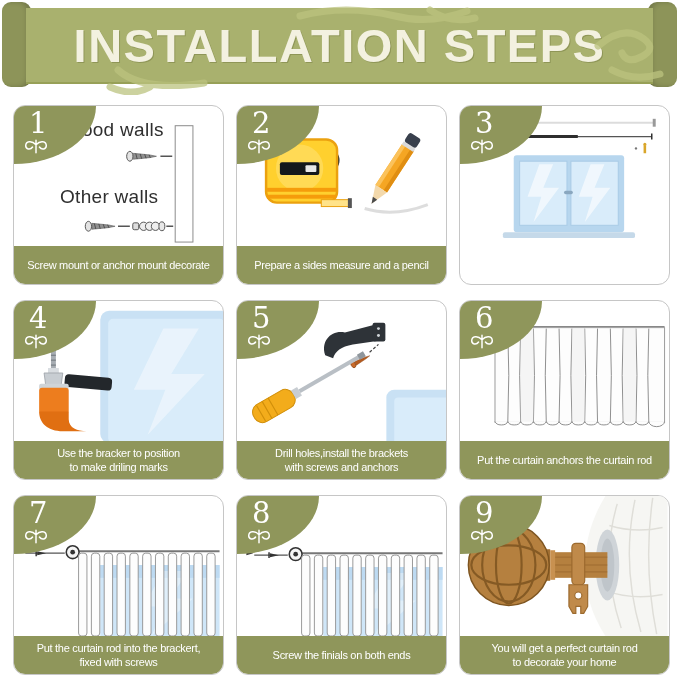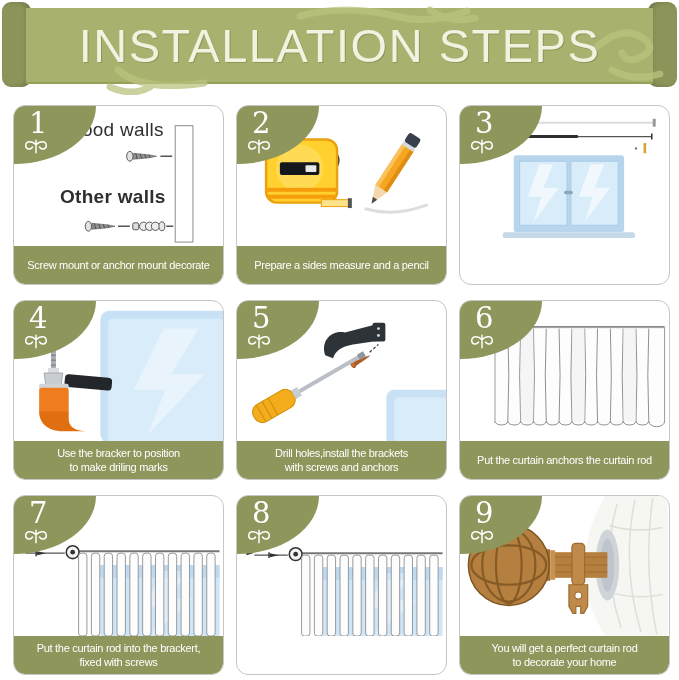--- a/index.html
+++ b/index.html
@@ -7,40 +7,40 @@
        font-family:"Liberation Sans",sans-serif;}
 
   
   .header{position:absolute;left:0;top:0;width:679px;height:95px;}
   .cap{position:absolute;top:2px;width:29px;height:85px;background:#8d9459;border-radius:9px;
        box-shadow:inset -4px 0 5px rgba(0,0,0,.18);}
   .cap.left{left:2px;}
   .cap.right{left:648px;box-shadow:inset 4px 0 5px rgba(0,0,0,.18);}
   .band{position:absolute;left:26px;top:8px;width:627px;height:74px;background:#a9b16e;
         display:flex;align-items:center;justify-content:center;box-shadow:0 2px 0 #97a057;}
-  .band-title{font-size:47px;font-weight:normal;color:#f3f1e0;letter-spacing:1.5px;white-space:nowrap;
+  .band-title{font-size:47px;font-weight:bold;color:#f3f1e0;letter-spacing:1.5px;white-space:nowrap;
         text-shadow:1px 1px 0 rgba(110,118,60,.45);}
   .swirls{position:absolute;left:0;top:0;width:679px;height:95px;pointer-events:none;}
 
   
   .grid{position:absolute;left:13px;top:105px;display:grid;
         grid-template-columns:repeat(3,211px);grid-template-rows:repeat(3,180px);gap:15px 12px;}
   .card{position:relative;background:#fff;border:1px solid #c6c6c6;border-radius:12px;overflow:hidden;}
   .illus{position:absolute;left:0;top:0;right:0;bottom:38px;}
   .illus > svg{position:absolute;left:0;top:0;width:100%;height:100%;}
   .badge{position:absolute;left:0;top:0;width:82px;height:58px;}
   .num{position:absolute;left:15px;top:0px;color:#fff;font-family:"DejaVu Serif",serif;font-size:29px;line-height:34px;}
   .flourish{position:absolute;left:7px;top:33px;width:30px;height:16px;}
   .caption{position:absolute;left:0;right:0;bottom:0;height:38px;background:#8f965b;color:#fff;
            display:flex;align-items:center;justify-content:center;text-align:center;
            font-size:11px;line-height:14px;letter-spacing:-0.3px;white-space:pre-line;
            border-radius:0 0 11px 11px;padding:0 4px;}
   .lbl{position:absolute;color:#2f2f2f;font-size:19px;letter-spacing:.3px;}
   .lbl-wood{left:50px;top:13px;}
-  .lbl-other{left:46px;top:80px;font-weight:bold;}
+  .lbl-other{left:46px;top:80px;}
 </style>
 </head>
 <body>
 
 <div class="header">
   <div class="cap left"></div>
   <div class="cap right"></div>
   <div class="band">
     <span class="band-title">INSTALLATION STEPS</span>
   </div>
@@ -368,20 +368,21 @@
         </g>
       </svg>
     </div>
     <svg class="badge" viewBox="0 0 82 58">
         <path d="M0 0 H82 A82 58 0 0 1 0 58 Z" fill="#8f965b"></path>
       </svg>
     <div class="num">8</div>
     <svg class="flourish" viewBox="0 0 26 14">
         <path d="M13 1 C13 5 13 8 13 12 M13 5 C9 1 4 2 4 6 C4 9 8 10 10 7 M13 5 C17 1 22 2 22 6 C22 9 18 10 16 7" stroke="#fff" fill="none" stroke-width="1.3" stroke-linecap="round"></path>
       </svg>
+    <div class="caption">Screw the finials on both ends</div>
   </div>
 
   <div class="card">
     <div class="illus">
       <svg viewBox="0 0 209 142">
         <g>
           <path d="M146 0 C118 45 118 100 146 142 L209 142 L209 0 Z" fill="#f6f6f3"></path>
           <g stroke="#dddcd6" stroke-width="1.5" fill="none" opacity=".9">
             <path d="M158 8 q-18 60 4 126"></path>
             <path d="M176 4 q-14 66 6 134"></path>

